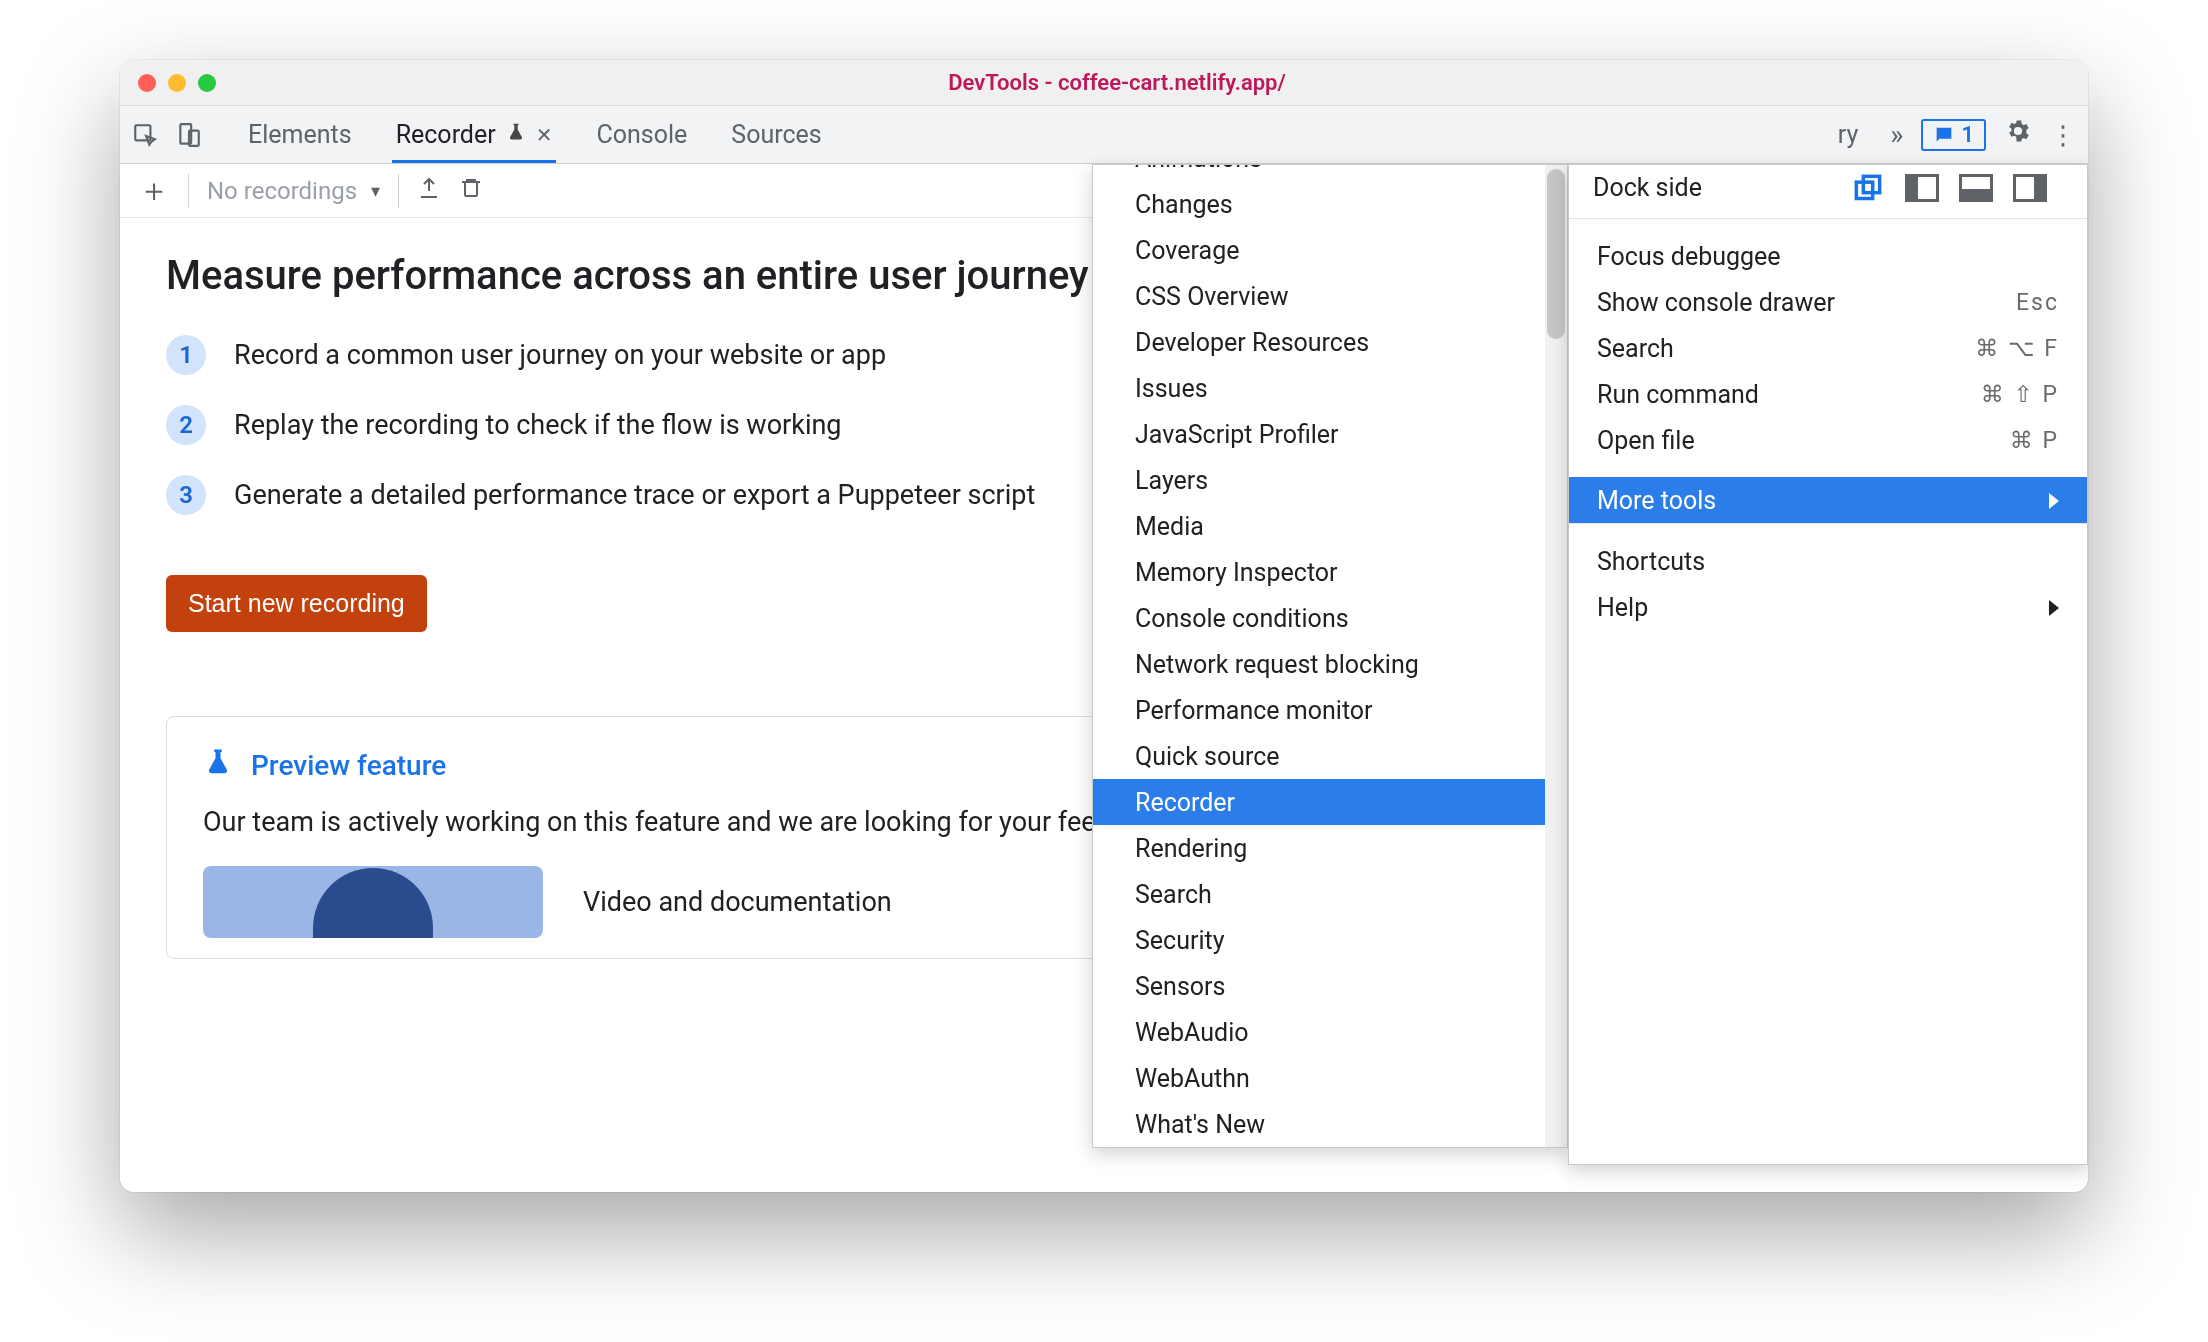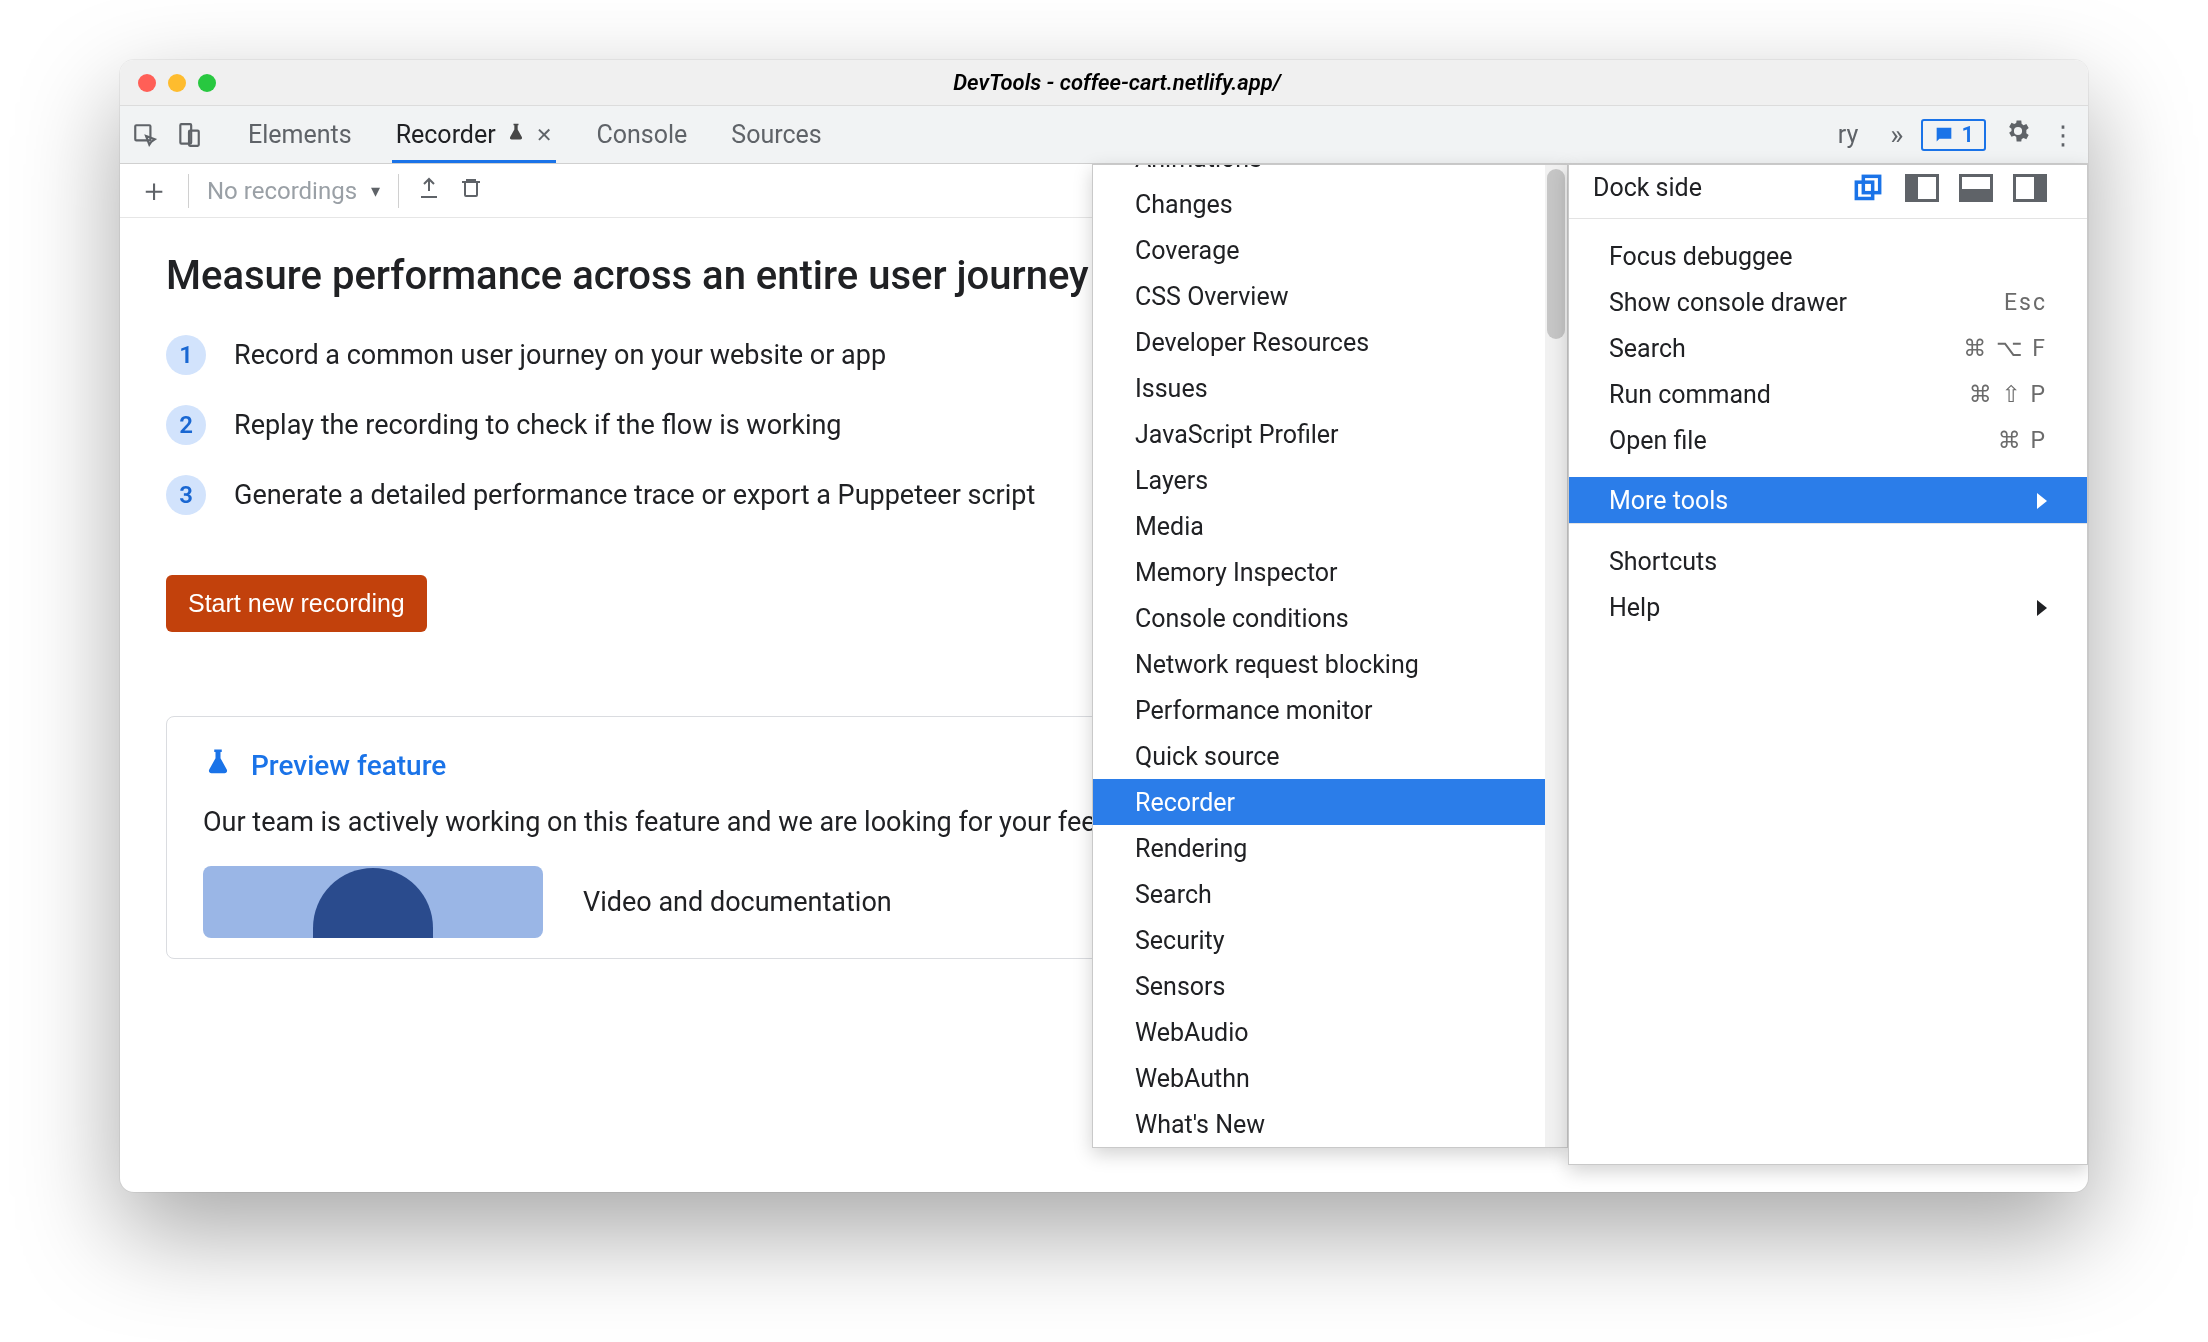--- a/index.html
+++ b/index.html
@@ -5,21 +5,21 @@
 * { box-sizing: border-box; margin: 0; padding: 0; }
 body { font-family: -apple-system, BlinkMacSystemFont, "Segoe UI", Roboto, Helvetica, Arial, sans-serif; background: #fff; width: 2208px; height: 1342px; overflow: hidden; }
 .stage { position: relative; width: 2208px; height: 1342px; }
 .window { position: absolute; left: 120px; top: 60px; width: 1968px; height: 1132px; background: #fff; border-radius: 14px; box-shadow: 0 40px 100px rgba(0,0,0,.35), 0 0 0 1px rgba(0,0,0,.05); overflow: hidden; }
 
 
 .titlebar { height: 46px; display: flex; align-items: center; background: #f0f0f0; border-bottom: 1px solid #dcdcdc; }
 .traffic { display: flex; gap: 12px; margin-left: 18px; }
 .dot { width: 18px; height: 18px; border-radius: 50%; }
 .dot.red { background:#ff5f57; } .dot.yellow { background:#febc2e; } .dot.green { background:#28c840; }
-.titlebar .title { flex:1; text-align:center; font-size: 22px; font-weight: 600; color:#000000; margin-left:-70px;font-style:italic; }
+.titlebar .title { flex:1; text-align:center; font-size: 22px; font-weight: 600; color:#be185d; margin-left:-70px; }
 
 
 .tabstrip { height: 58px; background:#f1f3f4; border-bottom:1px solid #d0d0d0; display:flex; align-items:center; padding: 0 12px; font-size: 25px; color:#5f6368; position: relative; }
 .tab-left-icons { display:flex; align-items:center; gap:18px; margin-right: 24px; }
 .mini-icon { width:26px; height:26px; display:inline-flex; align-items:center; justify-content:center; color:#5f6368; }
 .tabs { display:flex; height:100%; align-items:stretch; }
 .tab { display:flex; align-items:center; padding: 0 22px; cursor: default; color:#5f6368; gap:10px; }
 .tab.active { color:#202124; position:relative; }
 .tab.active::after { content:""; position:absolute; left:18px; right:18px; bottom:0; height:3px; background:#1a73e8; }
 .tab .beaker { font-size: 20px; color:#474747; }
@@ -61,21 +61,21 @@
 .menu-hr { height:1px; background:#e3e3e3; margin:0; }
 .dockrow { display:flex; align-items:center; padding: 8px 40px 16px 24px; gap: 20px; }
 .docklabel { flex:0 0 auto; margin-right:16px; }
 .dockicons { display:flex; gap: 20px; margin-left:auto; }
 .dockicon { width:34px; height:28px; border:3px solid #5f6368; position:relative; }
 .dockicon.undock { border:none; }
 .dockicon.undock svg { color:#1a73e8; }
 .dockicon.left::before { content:""; position:absolute; left:0; top:0; bottom:0; width:10px; background:#5f6368; }
 .dockicon.bottom::before { content:""; position:absolute; left:0; right:0; bottom:0; height:10px; background:#5f6368; }
 .dockicon.right::before { content:""; position:absolute; right:0; top:0; bottom:0; width:10px; background:#5f6368; }
-.menuitem { display:flex; align-items:center; padding: 8px 40px; height:46px; cursor:default; }
+.menuitem { display:flex; align-items:center; padding: 8px 28px; height:46px; cursor:default; }
 .menuitem .shortcut { margin-left:auto; color:#6b6b6b; font-size:23px; letter-spacing:2px; }
 .menuitem.sel { background:#2b7de9; color:#fff; }
 .menuitem.sel .arrow { color:#fff; }
 .menuitem .arrow { margin-left:auto; }
 
 
 .submenu { position:absolute; right: 520px; top:104px; background:#fff; border:1px solid #c9c9c9; box-shadow: 0 6px 18px rgba(0,0,0,.18); font-size:25px; color:#202124; width: 476px; max-height: 1028px; overflow:hidden; z-index:29; }
 .submenu .menuitem { padding-left: 42px; }
 .submenu .scroll { position:absolute; right:0; top:0; bottom:0; width:22px; background:#f1f1f1; }
 .submenu .scrollthumb { position:absolute; right:2px; top:4px; width:18px; height:170px; background:#c6c6c6; border-radius:10px; }

